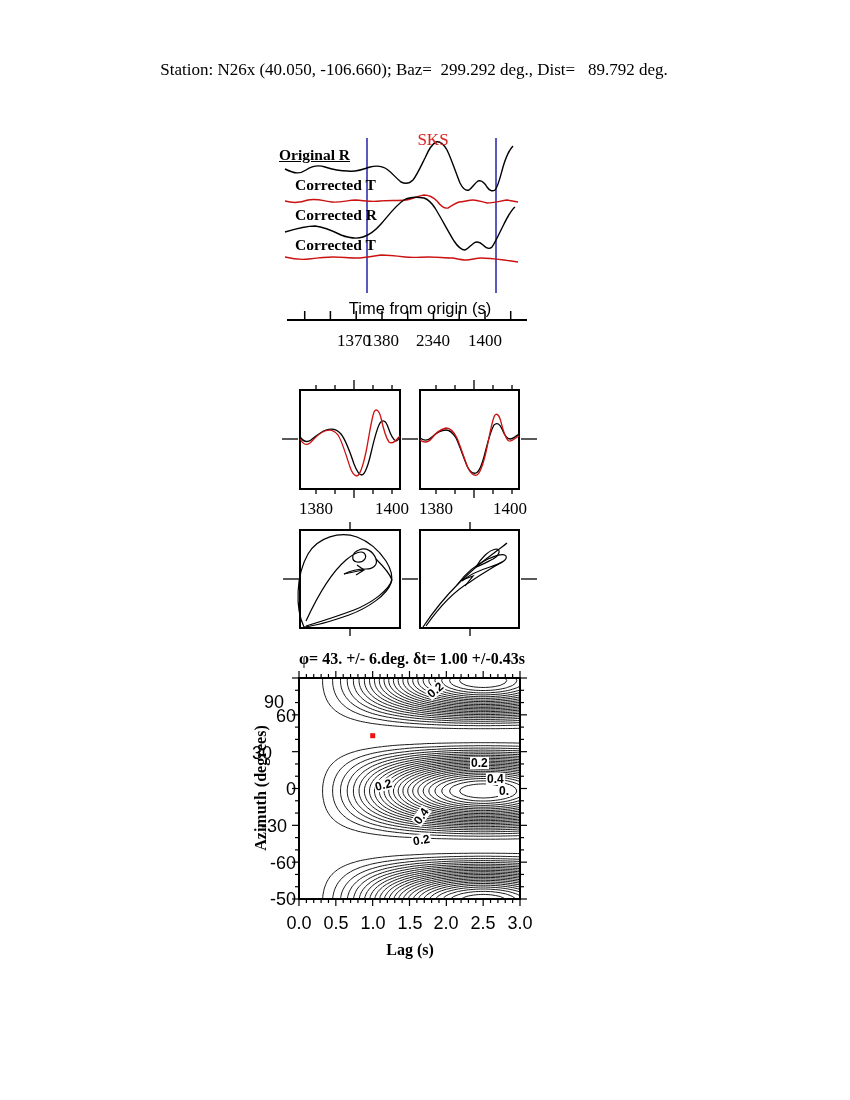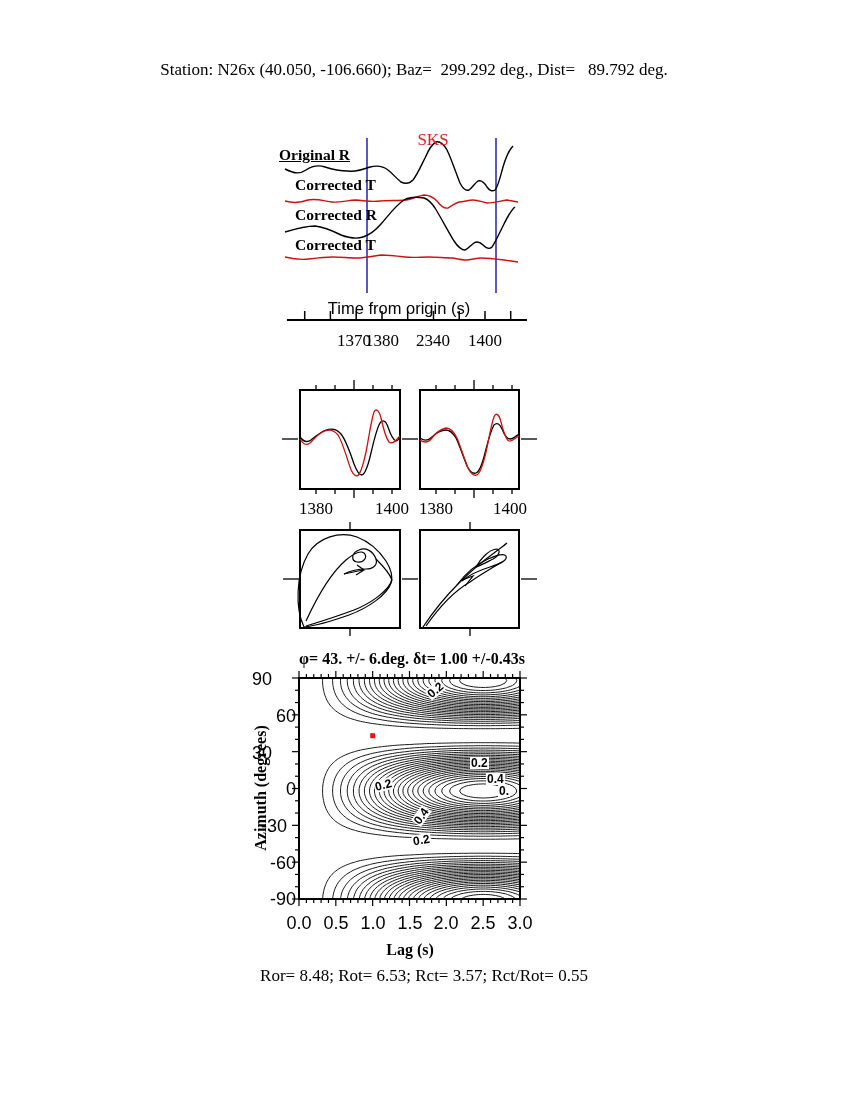--- a/index.html
+++ b/index.html
@@ -266,53 +266,52 @@
     <rect x="370.2" y="733.2" width="5" height="5" fill="#ee1111"></rect>
   </svg>
 
   <div class="t sans17 ctr" style="left:414px;top:60px;">Station: N26x (40.050, -106.660); Baz=  299.292 deg., Dist=   89.792 deg.</div>
 
   <div class="t sans17 ctr" style="left:433px;top:130px;color:#dd2222;">SKS</div>
   <div class="t serifb tracelbl" style="left:279px;top:146px;text-decoration:underline;">Original R</div>
   <div class="t serifb tracelbl" style="left:295px;top:176px;">Corrected T</div>
   <div class="t serifb tracelbl" style="left:295px;top:206px;">Corrected R</div>
   <div class="t serifb tracelbl" style="left:295px;top:236px;">Corrected T</div>
-  <div class="t ctr" style="left:399px;top:299px;font-size:16.5px;">Time from origin (s)</div>
+  <div class="t ctr" style="left:420px;top:299px;font-size:16.5px;">Time from origin (s)</div>
   <div class="t sans17 ctr" style="left:330px;top:331px;margin-left:24px;">1370</div>
   <div class="t sans17 ctr" style="left:382px;top:331px;">1380</div>
   <div class="t sans17 ctr" style="left:433px;top:331px;">2340</div>
   <div class="t sans17 ctr" style="left:485px;top:331px;">1400</div>
 
   <div class="t sans17 ctr" style="left:316px;top:499px;">1380</div>
   <div class="t sans17 ctr" style="left:392px;top:499px;">1400</div>
   <div class="t sans17 ctr" style="left:436px;top:499px;">1380</div>
   <div class="t sans17 ctr" style="left:510px;top:499px;">1400</div>
 
   <div class="t serifb ctr" style="left:412px;top:650px;font-size:16px;">φ= 43. +/- 6.deg. δt= 1.00 +/-0.43s</div>
   <div class="t serifb" style="left:261px;top:788px;font-size:16px;transform:translate(-50%,-50%) rotate(-90deg);">Azimuth (degrees)</div>
 
-  <div class="t sans18" style="left:252px;top:669px;width:44px;text-align:left;">90</div>
+  <div class="t sans18" style="left:252px;top:692px;width:44px;text-align:center;">90</div>
   <div class="t sans18" style="left:252px;top:706px;width:44px;text-align:right;">60</div>
   <div class="t sans18" style="left:252px;top:743px;width:44px;text-align:left;">30</div>
   <div class="t sans18" style="left:252px;top:779px;width:44px;text-align:right;">0</div>
   <div class="t sans18" style="left:252px;top:816px;width:44px;text-align:center;">-30</div>
   <div class="t sans18" style="left:252px;top:853px;width:44px;text-align:right;">-60</div>
-  <div class="t sans18" style="left:252px;top:889px;width:44px;text-align:right;">-90</div>
+  <div class="t sans18" style="left:252px;top:889px;width:44px;text-align:right;">-50</div>
 
   <div class="t sans18 ctr" style="left:299px;top:913px;">0.0</div>
   <div class="t sans18 ctr" style="left:336px;top:913px;">0.5</div>
   <div class="t sans18 ctr" style="left:373px;top:913px;">1.0</div>
   <div class="t sans18 ctr" style="left:410px;top:913px;">1.5</div>
   <div class="t sans18 ctr" style="left:446px;top:913px;">2.0</div>
   <div class="t sans18 ctr" style="left:483px;top:913px;">2.5</div>
   <div class="t sans18 ctr" style="left:520px;top:913px;">3.0</div>
   <div class="t serifb ctr" style="left:410px;top:941px;font-size:16px;">Lag (s)</div>
 
   <div class="clabel" style="left:426px;top:684px;transform:rotate(-40deg);">0.2</div>
   <div class="clabel" style="left:374px;top:779px;transform:rotate(-15deg);">0.2</div>
   <div class="clabel" style="left:412px;top:810px;transform:rotate(-55deg);">0.4</div>
   <div class="clabel" style="left:412px;top:834px;transform:rotate(-10deg);">0.2</div>
   <div class="clabel" style="left:470px;top:757px;">0.2</div>
   <div class="clabel" style="left:486px;top:773px;">0.4</div>
   <div class="clabel" style="left:498px;top:785px;">0.</div>
 
-  <div class="t sans17 ctr" style="left:424px;top:966px;">Ror= 8.48; Rot= 6.53; Rct= 3.57; Rct/Rot= 0.55</div>
 </div>
 
 </body></html>

